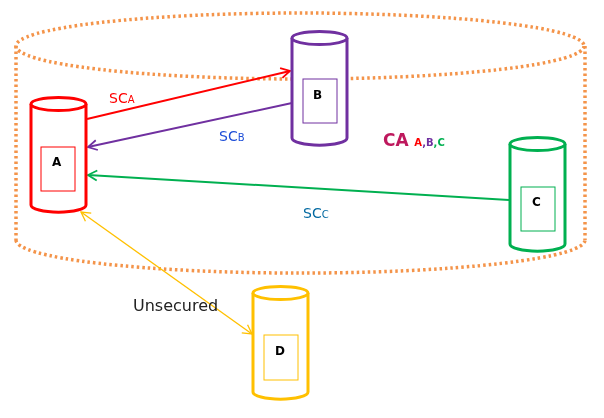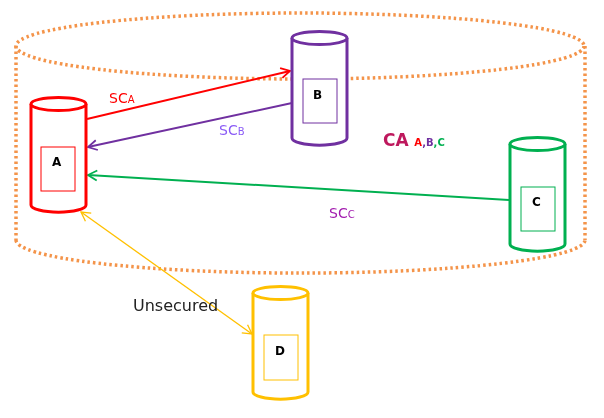--- a/index.html
+++ b/index.html
@@ -70,24 +70,24 @@
 </svg>
 
 <div class="node-label" style="left:52px; top:155px;">A</div>
 <div class="node-label" style="left:313px; top:88px;">B</div>
 <div class="node-label" style="left:532px; top:195px;">C</div>
 <div class="node-label" style="left:275px; top:344px;">D</div>
 
 <div class="lbl sc" style="left:109px; top:91px; color:#ff0000;">
   <span>SC</span><small>A</small>
 </div>
-<div class="lbl sc" style="left:219px; top:123px; color:#8b5cf6;">
+<div class="lbl sc" style="left:219px; top:129px; color:#1d4ed8;">
   <span>SC</span><small>B</small>
 </div>
-<div class="lbl sc" style="left:303px; top:206px; color:#a21caf;margin-left:26px;">
+<div class="lbl sc" style="left:303px; top:206px; color:#0369a1;">
   <span>SC</span><small>C</small>
 </div>
 <div class="lbl" style="left:133px; top:298px; font-size:16px; color:#222;">Unsecured</div>
 
 <div class="lbl" style="left:383px; top:132px; font-weight:bold;">
   <span style="font-size:17px; color:#be185d;">CA</span>
   <span style="font-size:10px;">
     <span style="color:#ff0000;">A</span><span style="color:#7030a0;">,</span><span style="color:#7030a0;">B</span><span style="color:#00b050;">,</span><span style="color:#00b050;">C</span>
   </span>
 </div>

